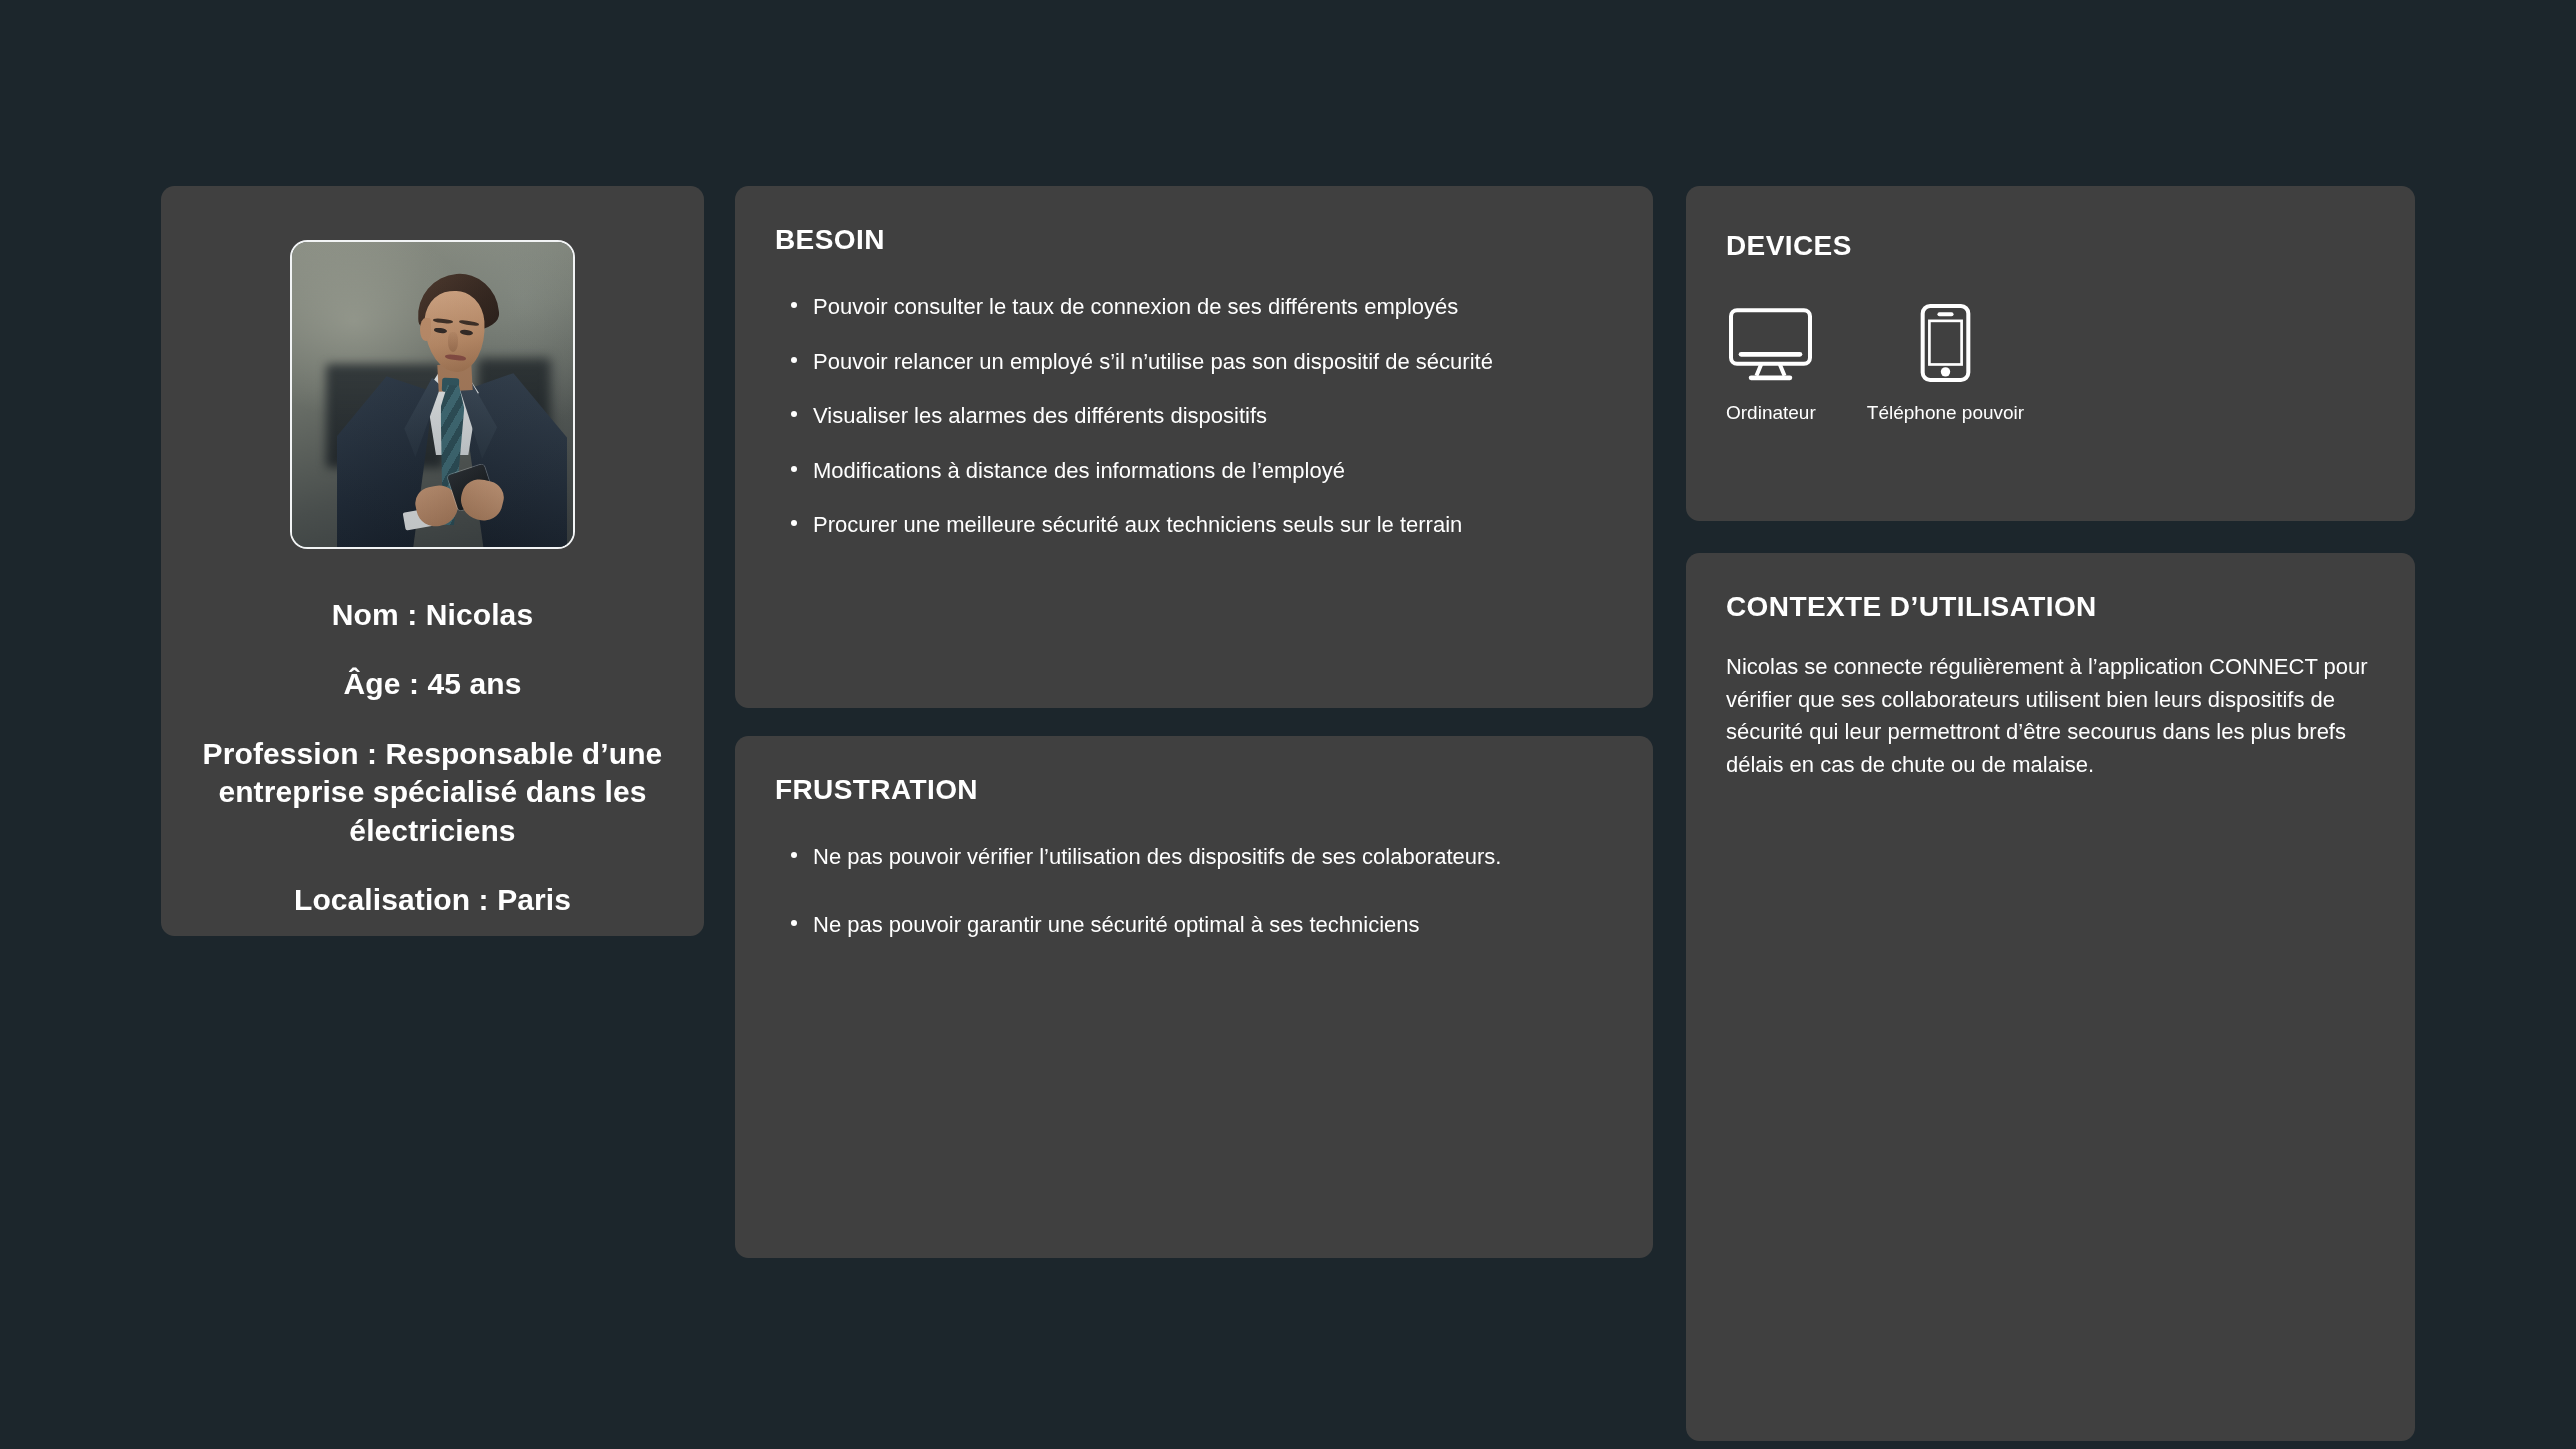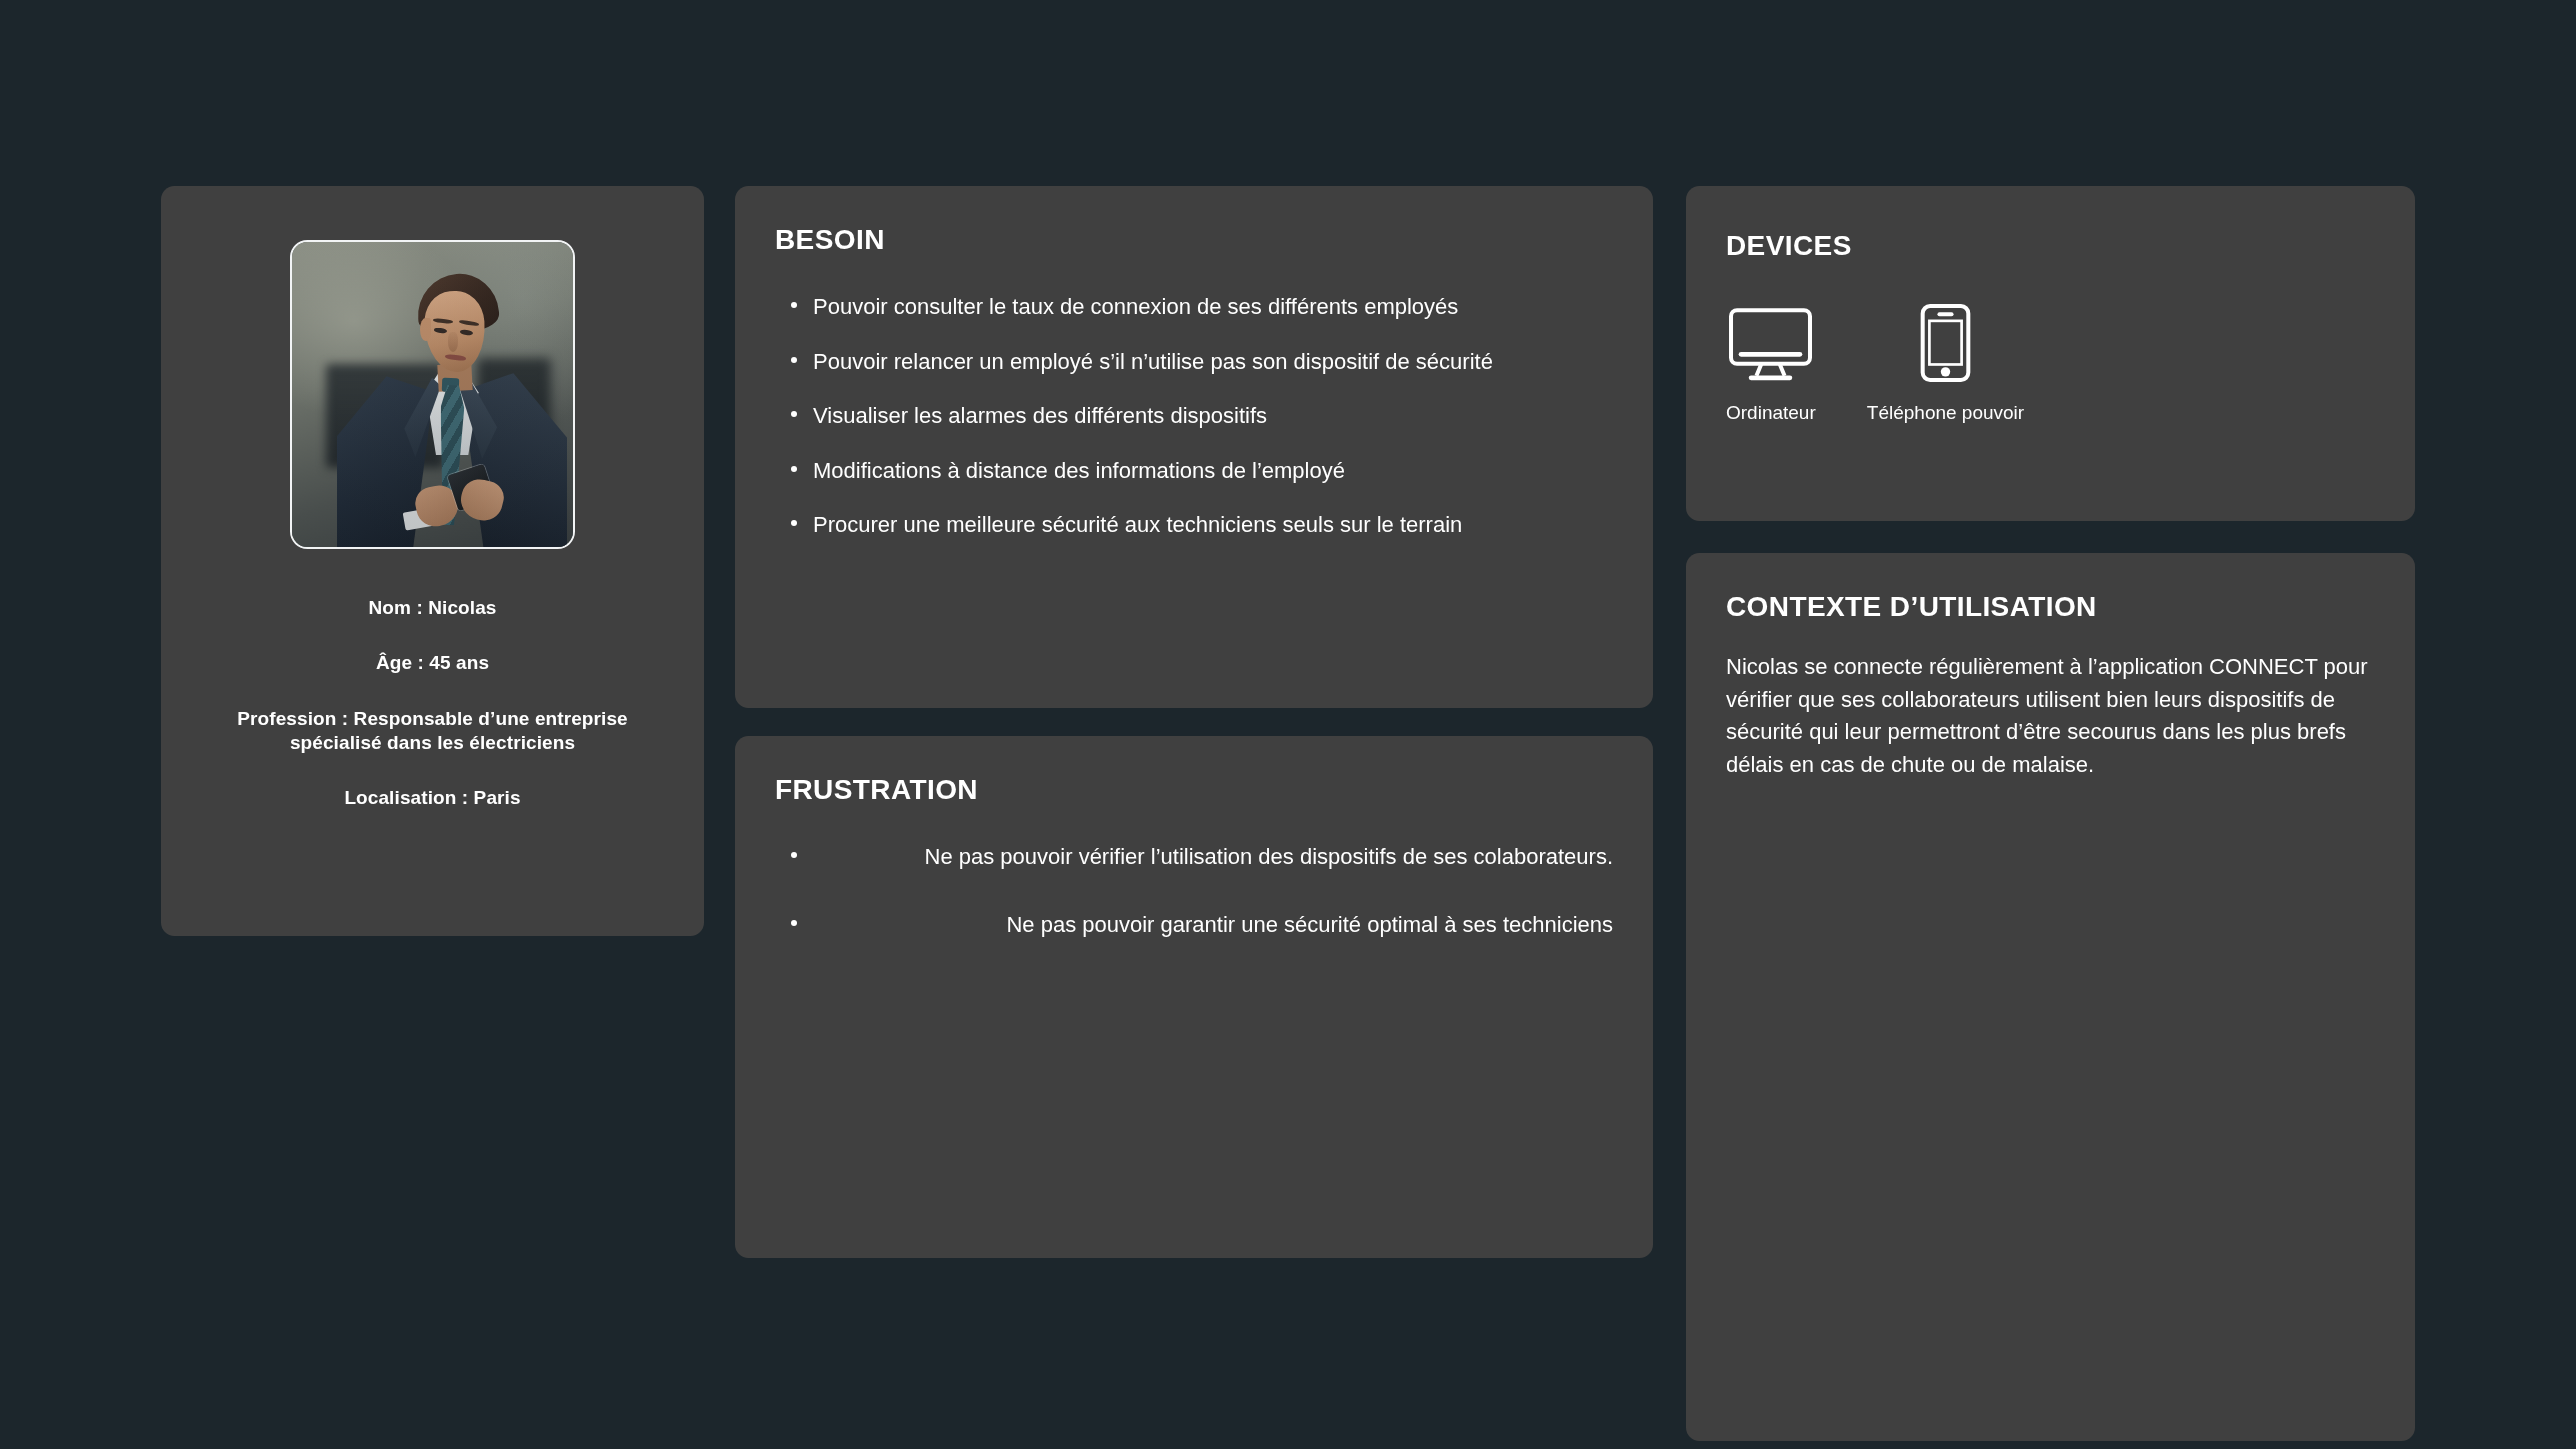--- a/index.html
+++ b/index.html
@@ -171,21 +171,21 @@
   
   .profile-lines {
     width:100%;
     margin-top:47px;
     display:flex; flex-direction:column;
     gap:31px;
     align-items:center;
   }
   .profile-line {
     color:#ffffff;
-    font-size:19px;
+    font-size:30px;
     font-weight:700;
     text-align:center;
     line-height:1.28;
     letter-spacing:0.1px;
     max-width:100%;
   }
 
   
   #personality-card {
     left:161px; top:981px;
@@ -240,21 +240,21 @@
     margin-bottom:25.5px;
   }
   .bullet-list li::before {
     content:"";
     position:absolute;
     left:16px; top:10px;
     width:6px; height:6px;
     border-radius:50%;
     background:#ffffff;
   }
-  #frustration-card .bullet-list li { margin-bottom:39px;text-align:right; }
+  #frustration-card .bullet-list li { margin-bottom:39px; }
 
   
   #devices-card {
     left:1686px; top:186px;
     width:729px; height:335px;
     padding:44px 40px;
   }
   .device-row {
     display:flex;
     gap:51px;

